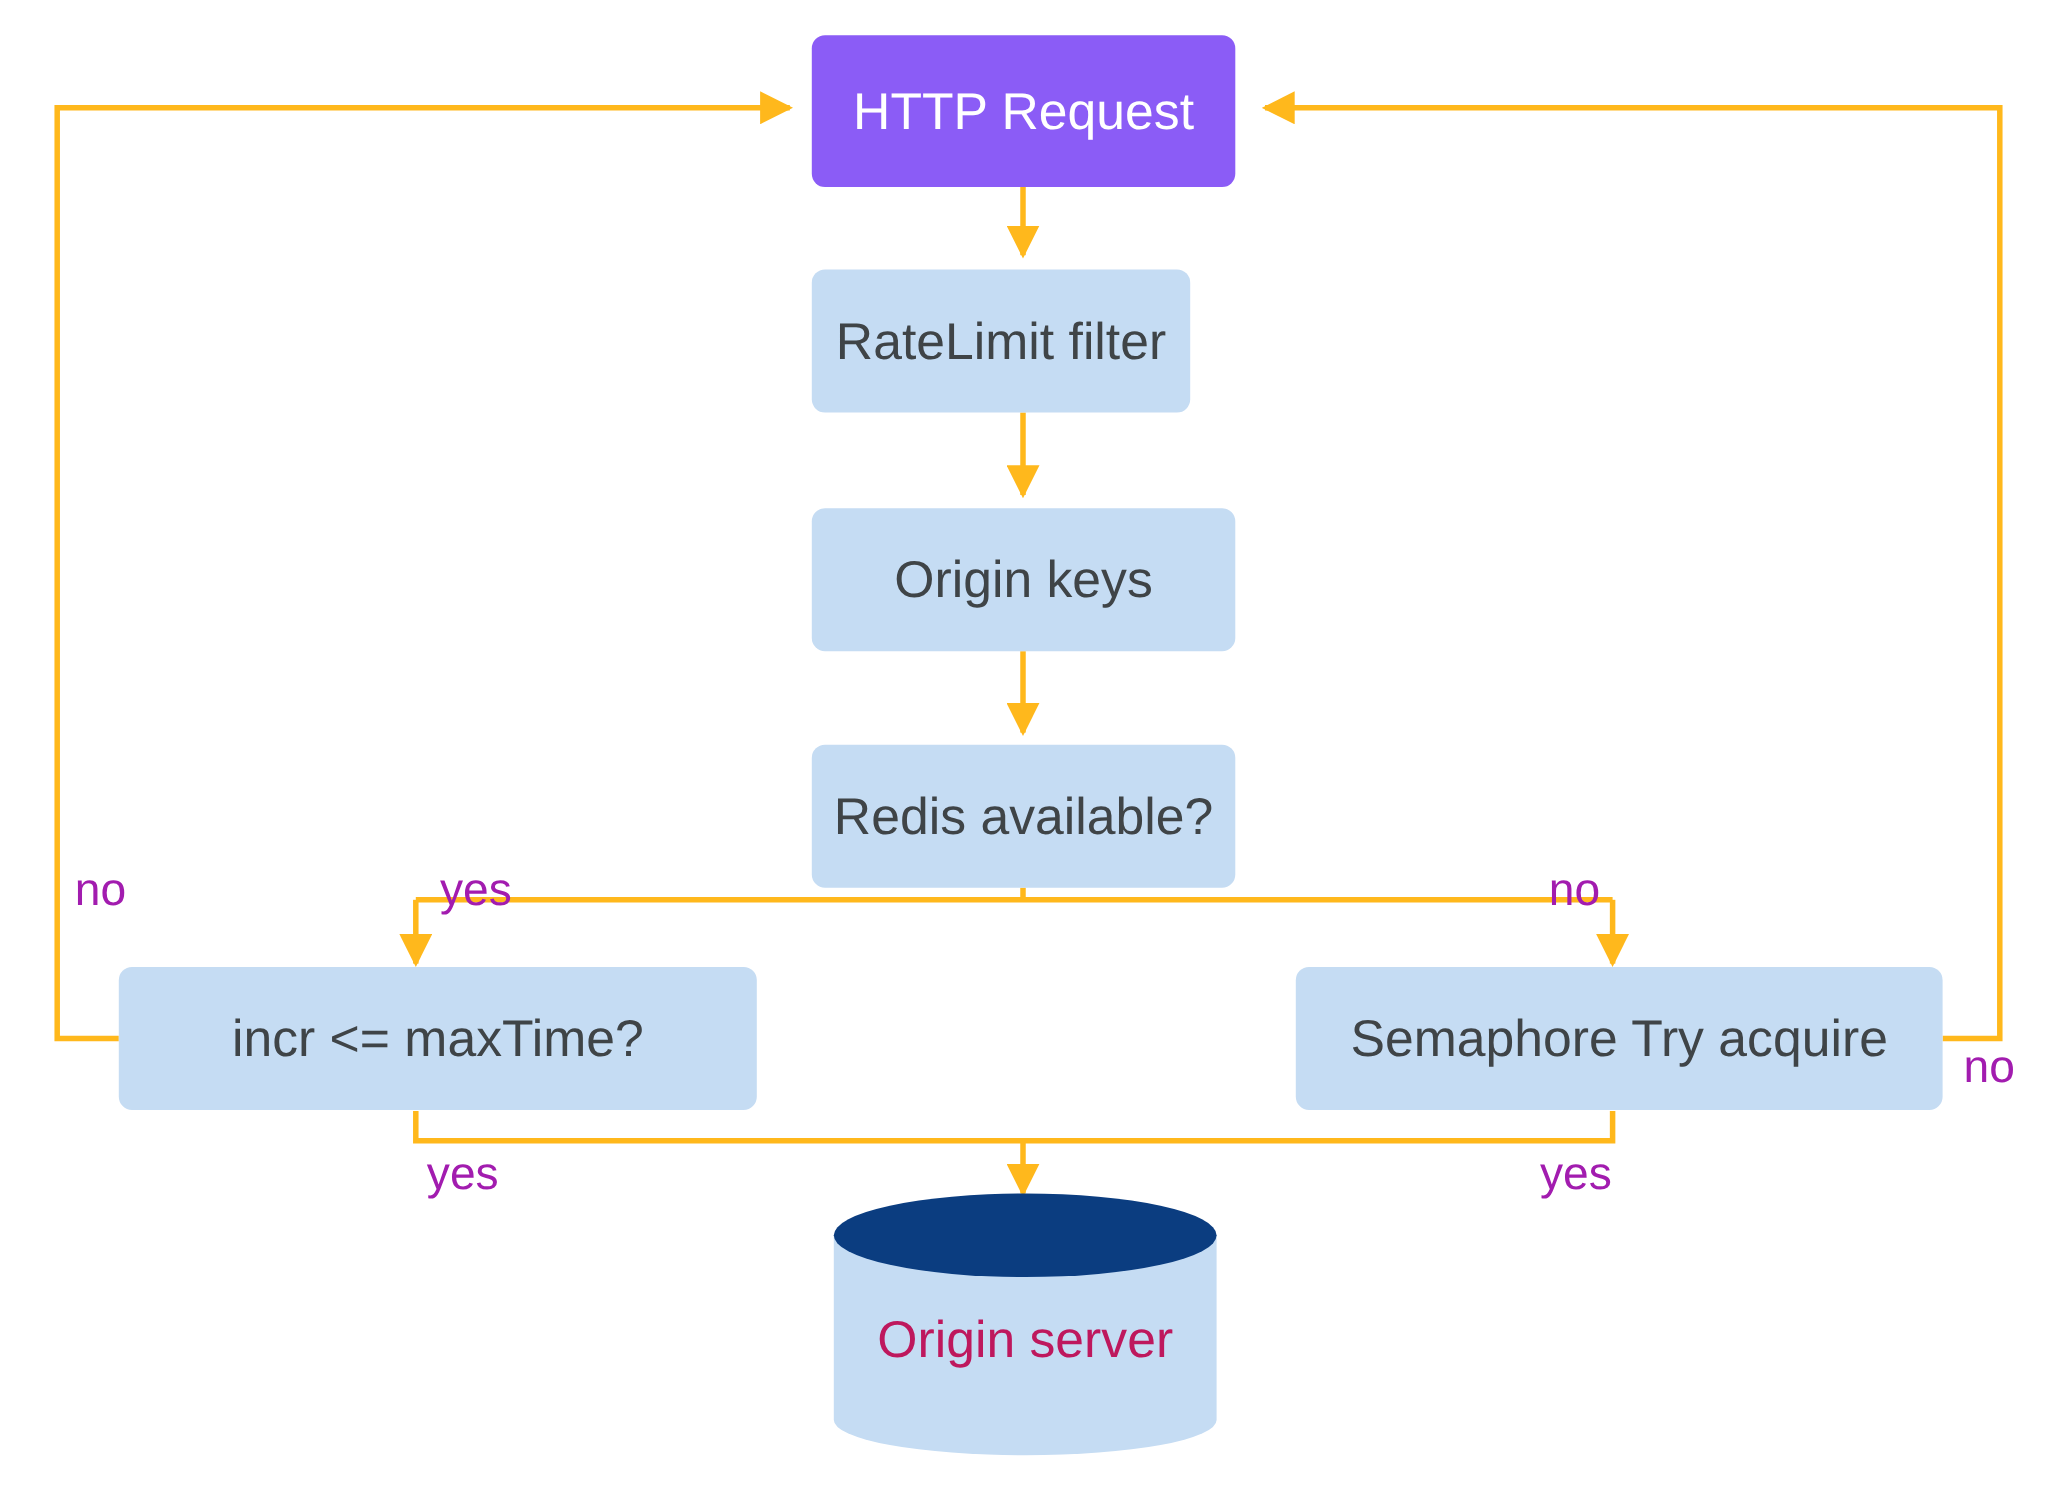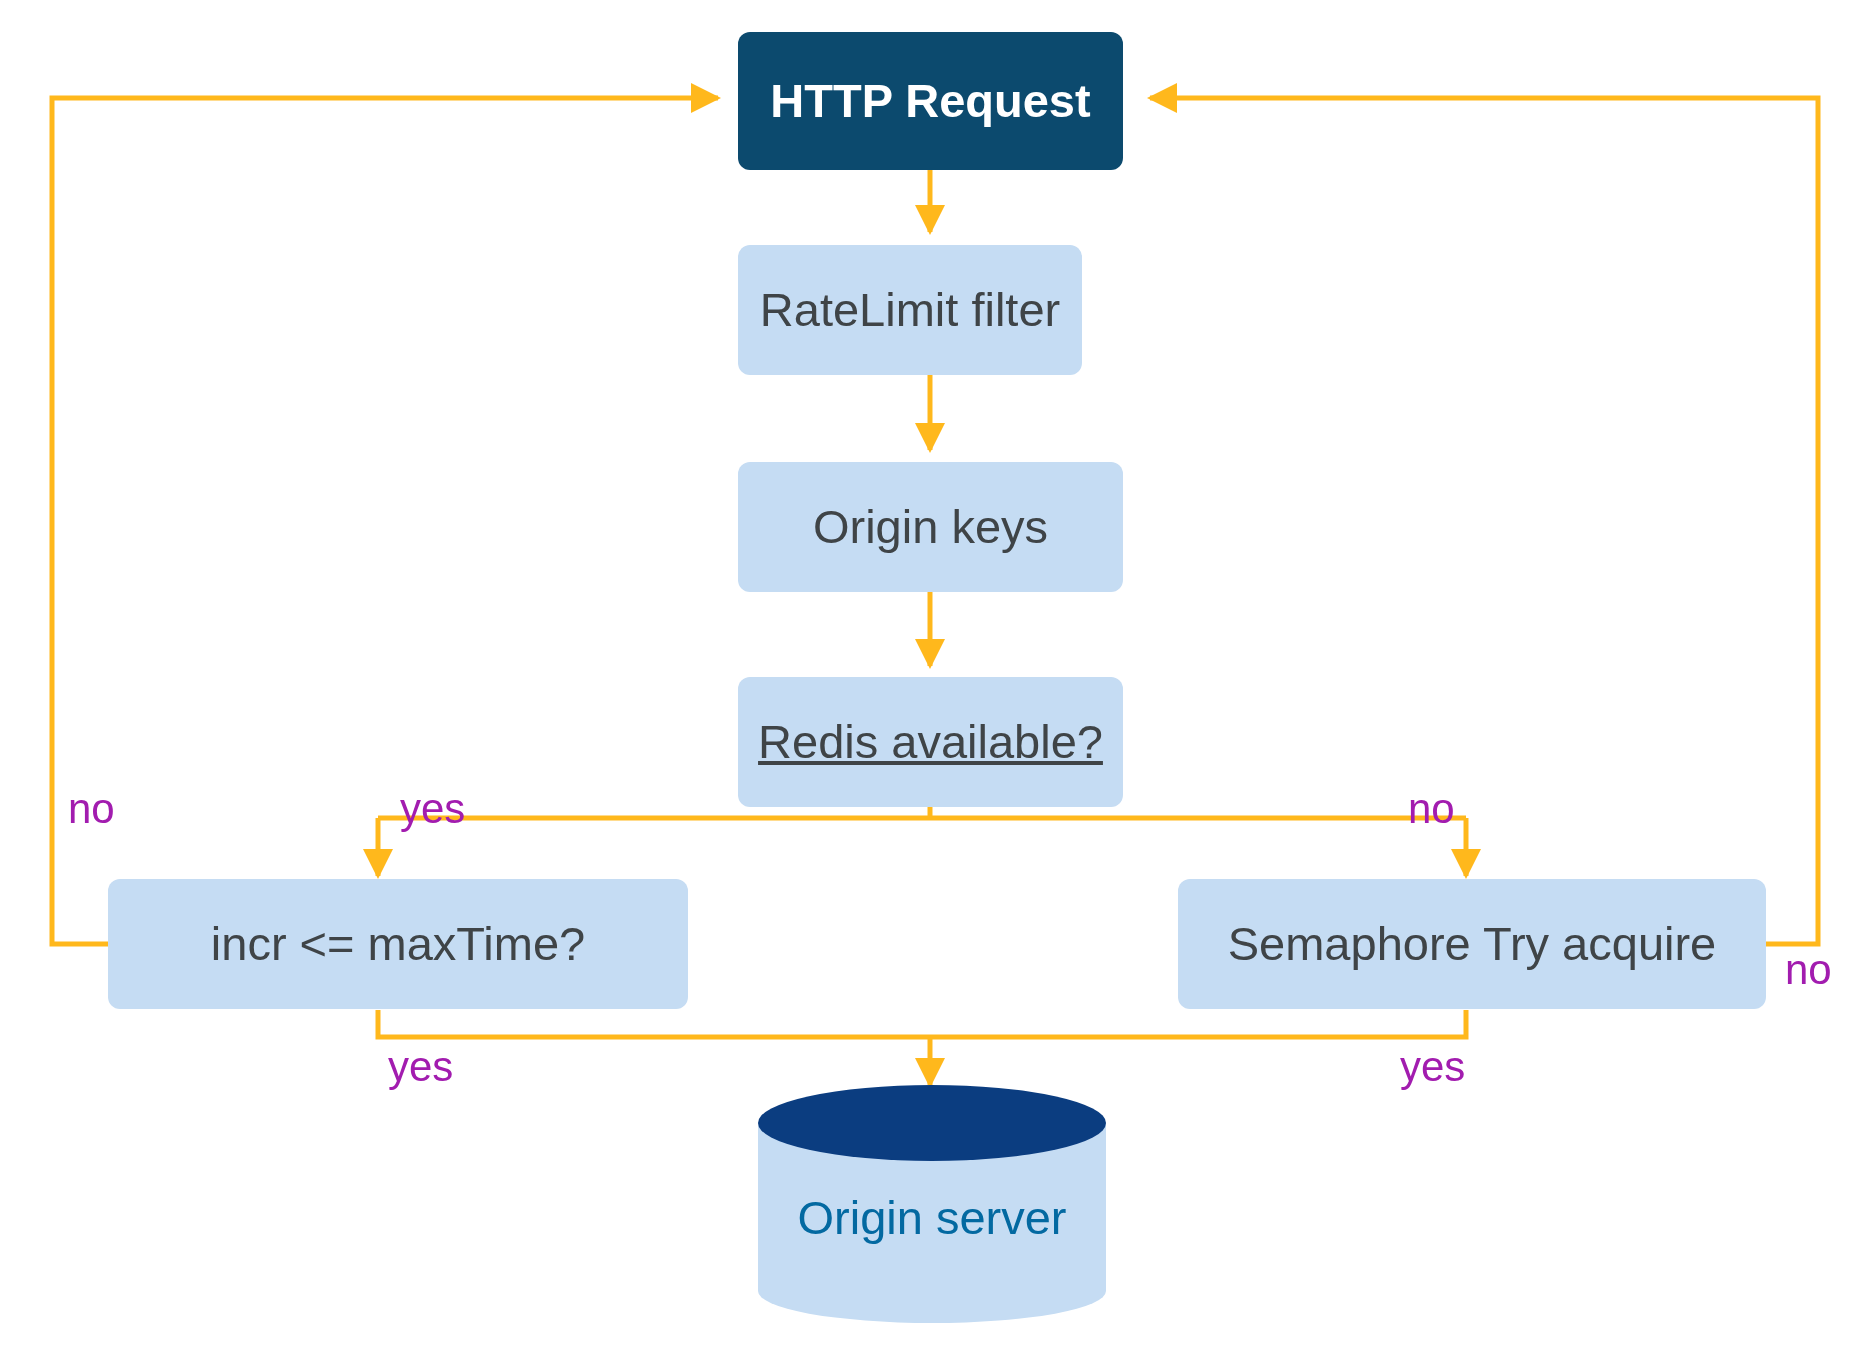--- a/index.html
+++ b/index.html
@@ -33,24 +33,23 @@
     text-align: center;
     border-radius: 12px;
     z-index: 2;
   }
   .node-process {
     background: #c5dcf3;
     color: #3f4447;
     font-size: 47px;
   }
   .node-start {
-    background: #0c4a6e;
+    background: #8b5cf6;
     color: #ffffff;
     font-size: 47px;
-    font-weight: bold;
   }
   .node-label {
     line-height: 1.1;
     white-space: nowrap;
   }
   
   .cylinder {
     position: absolute;
     z-index: 2;
   }
@@ -71,21 +70,21 @@
     height: 76px;
     background: #0b3d80;
     border-radius: 50%;
   }
   .cyl-text {
     position: absolute;
     left: 0;
     top: 105px;
     width: 100%;
     text-align: center;
-    color: #0369a1;
+    color: #be185d;
     font-size: 47px;
     z-index: 3;
   }
   .edge-label {
     position: absolute;
     color: #a21caf;
     font-size: 42px;
     white-space: nowrap;
     z-index: 3;
   }
@@ -135,21 +134,21 @@
   </div>
 
   <div class="node node-process" style="left:738px; top:245px; width:344px; height:130px;">
     <span class="node-label">RateLimit filter</span>
   </div>
 
   <div class="node node-process" style="left:738px; top:462px; width:385px; height:130px;">
     <span class="node-label">Origin keys</span>
   </div>
 
-  <div class="node node-process" style="left:738px; top:677px; width:385px; height:130px;text-decoration:underline;">
+  <div class="node node-process" style="left:738px; top:677px; width:385px; height:130px;">
     <span class="node-label">Redis available?</span>
   </div>
 
   <div class="node node-process" style="left:108px; top:879px; width:580px; height:130px;">
     <span class="node-label">incr &lt;= maxTime?</span>
   </div>
 
   <div class="node node-process" style="left:1178px; top:879px; width:588px; height:130px;">
     <span class="node-label">Semaphore Try acquire</span>
   </div>

